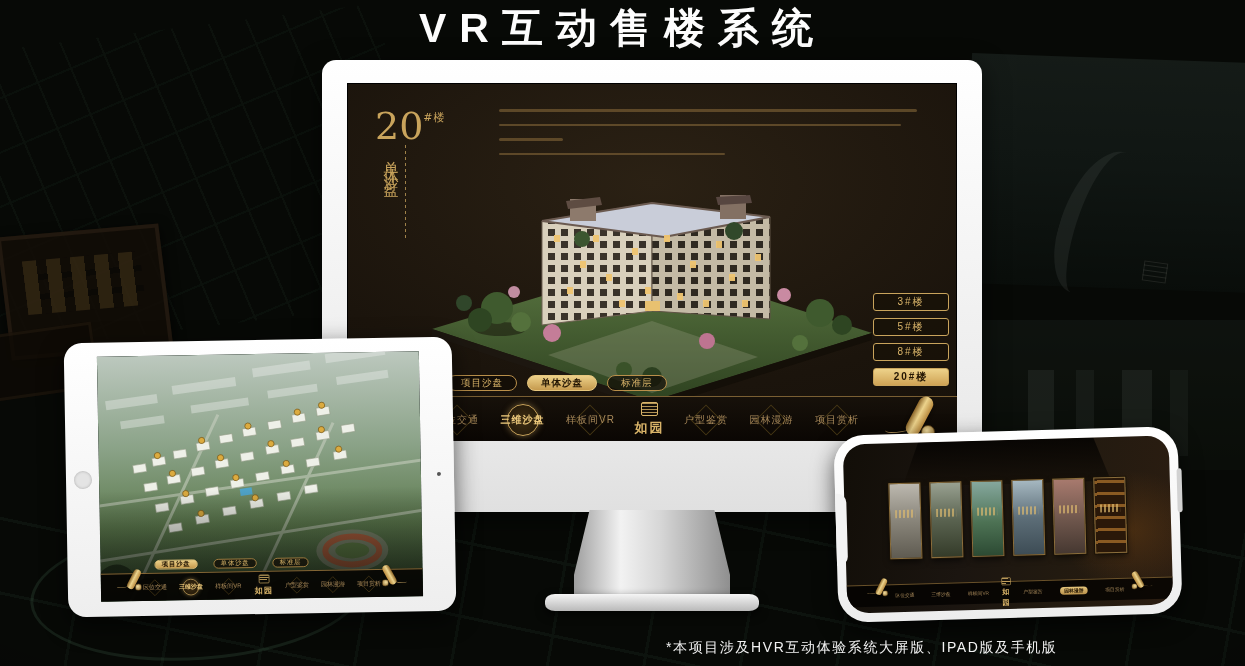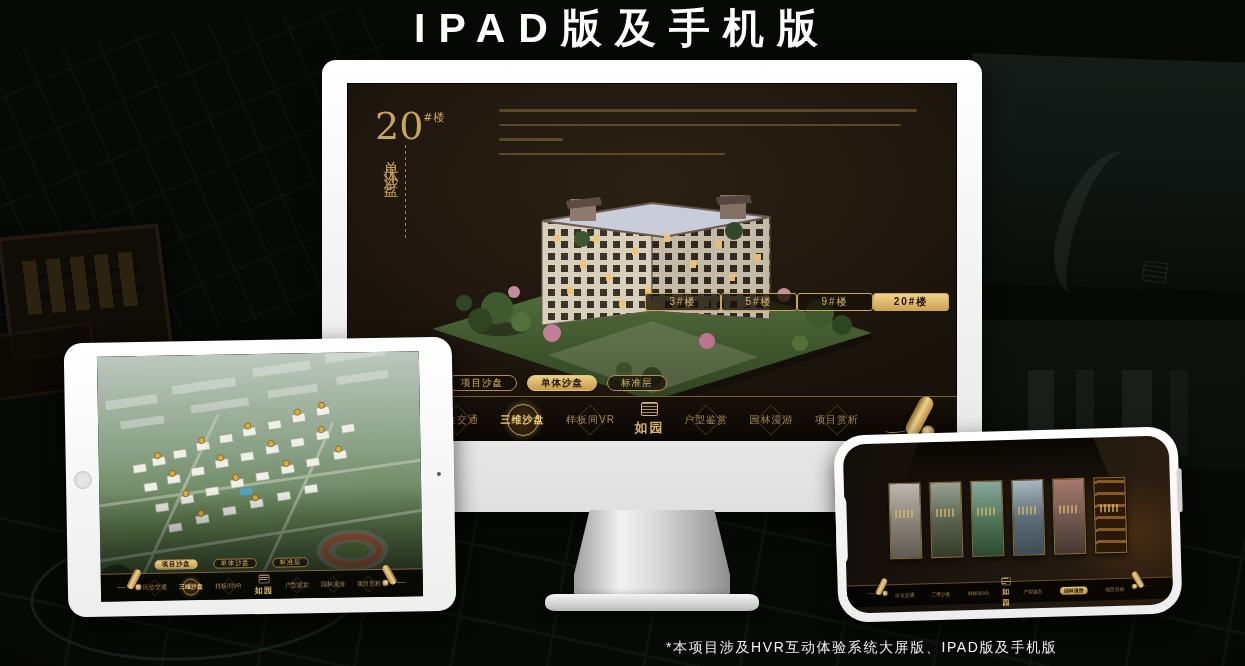--- a/index.html
+++ b/index.html
@@ -79,21 +79,21 @@
   .blk-num{font-family:"DejaVu Serif",serif;font-size:38px;line-height:38px;}
   .blk-num sup{font-size:11px;vertical-align:18px;letter-spacing:1px;}
   .blk-sub{margin-top:4px;margin-left:6px;writing-mode:vertical-rl;font-size:15px;letter-spacing:7px;
     font-family:"DejaVu Serif",serif;height:108px;}
   .blk-enline{position:absolute;left:58px;top:62px;width:1px;height:96px;
     background:repeating-linear-gradient(rgba(201,164,92,.75) 0 3px,transparent 3px 6px);}
   .desc-lines{position:absolute;left:152px;top:26px;}
   .desc-lines i{display:block;height:2.5px;border-radius:2px;background:#7d6135;opacity:.65;margin-bottom:12px;}
   .dl1{width:418px;} .dl2{width:402px;} .dl3{width:64px;} .dl4{width:226px;}
 
-  .floor-btns{position:absolute;right:8px;top:210px;display:flex;flex-direction:row;gap:0;z-index:3;}
+  .floor-btns{position:absolute;right:8px;top:210px;display:flex;flex-direction:column;gap:7px;z-index:3;}
   .floor-btn{width:74px;height:16px;line-height:15px;text-align:center;font-size:10px;letter-spacing:2px;
     color:#d9b469;border:1px solid #c9a45c;border-radius:3px;background:rgba(24,17,8,.8);}
   .floor-btn.active{background:linear-gradient(#edd28a,#cfa355);color:#241603;font-weight:bold;}
 
   .mode-tabs{position:absolute;left:100px;top:292px;display:flex;gap:10px;z-index:3;}
 
   .navbar{position:absolute;left:0;right:0;top:313px;height:45px;
     background:linear-gradient(#17110a,#0a0603);border-top:1px solid #7a5f33;z-index:2;}
   .nav-items{display:flex;align-items:center;justify-content:space-between;height:100%;
     padding:0 96px 0 86px;}
@@ -173,21 +173,21 @@
 
   <div class="bg-piece bg-map-tl"></div>
   <div class="bg-piece bg-plaque"></div>
   <div class="bg-piece bg-plaque2"></div>
   <div class="bg-piece bg-right-river"></div>
   <div class="bg-piece bg-right-towers"></div>
   <div class="bg-piece bg-bottom-map"></div>
   <div class="bg-piece bg-ring-road"></div>
   <div class="bg-piece bg-grid-glyph"></div>
 
-  <div class="main-title">IPAD版及手机版</div>
+  <div class="main-title">VR互动售楼系统</div>
 
   <div class="monitor">
     <div class="stand-neck"></div>
     <div class="stand-base"></div>
     <div class="monitor-frame"></div>
 
     <div class="monitor-screen">
 
       <div class="blk-title">
         <div class="blk-num"><span>20</span><sup>#楼</sup></div>
@@ -269,21 +269,21 @@
           <circle cx="250" cy="234" r="10" fill="#2c4020"></circle>
             <circle cx="222" cy="227" r="8" fill="#3a5229"></circle>
           <circle cx="398" cy="200" r="8" fill="#54713c"></circle>
             <circle cx="62" cy="160" r="8" fill="#30462a"></circle>
         </g>
       </svg>
 
       <div class="floor-btns">
         <div class="floor-btn">3#楼</div>
         <div class="floor-btn">5#楼</div>
-        <div class="floor-btn">9#楼</div>
+        <div class="floor-btn">8#楼</div>
         <div class="floor-btn active">20#楼</div>
       </div>
 
       <div class="mode-tabs">
         <span class="pill">项目沙盘</span>
         <span class="pill active">单体沙盘</span>
         <span class="pill">标准层</span>
       </div>
 
       <div class="navbar">

